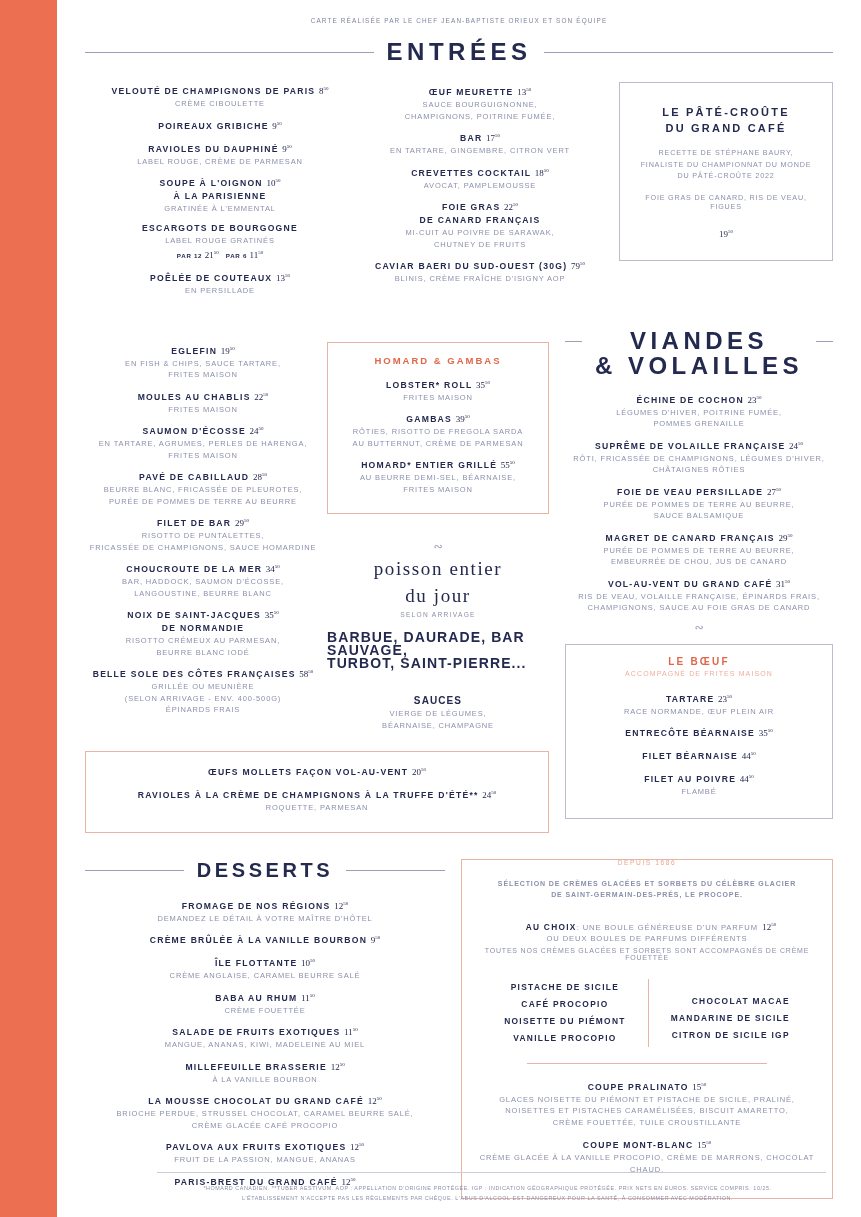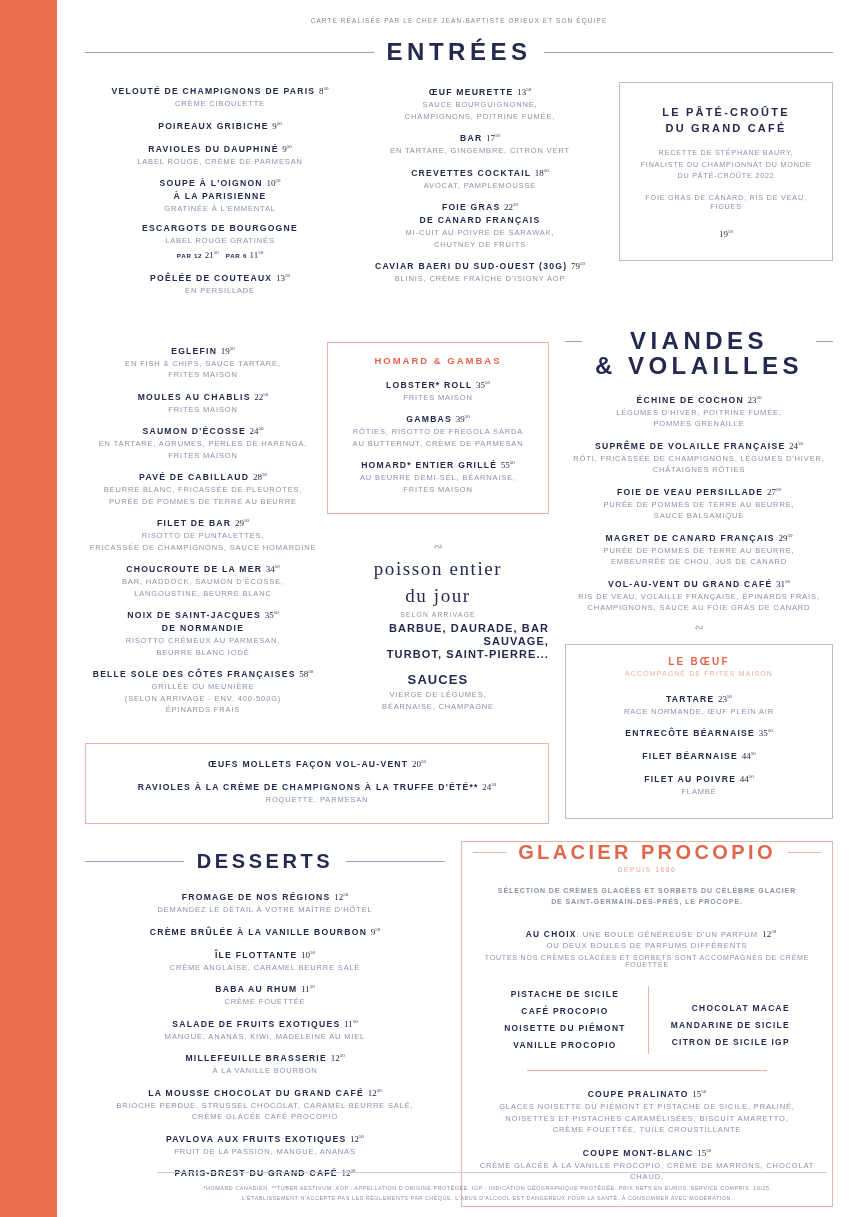--- a/index.html
+++ b/index.html
@@ -105,26 +105,26 @@
 
   .fish-title {
     font-family: "Liberation Serif", serif; font-size: 19px; color: #23294f;
     text-align: center; letter-spacing: 1.6px; line-height: 23px; margin-top: 4px;
   }
   .fish-sub {
     text-align: center; font-size: 6.6px; letter-spacing: 1.3px; color: #8b90ab;
     text-transform: uppercase; margin-top: 4px;
   }
   .fish-list {
-    text-align: right; font-size: 11px; font-weight: bold; letter-spacing: 1.1px;
-    color: #23294f; line-height: 13px; text-transform: uppercase; margin-top: 4px;
+    text-align: left; font-size: 14px; font-weight: bold; letter-spacing: 1.1px;
+    color: #23294f; line-height: 13px; text-transform: uppercase; margin-top: 13px;
   }
   .fish-sauce-h {
-    text-align: center; font-size: 13px; font-weight: bold; letter-spacing: 1.1px;
-    color: #23294f; text-transform: uppercase; margin-top: 11px;
+    text-align: center; font-size: 10px; font-weight: bold; letter-spacing: 1.1px;
+    color: #23294f; text-transform: uppercase; margin-top: 25px;
   }
 
   .boeuf-title {
     text-align: center; font-size: 10px; font-weight: bold; letter-spacing: 2.2px;
     color: #e0674a; text-transform: uppercase;
   }
   .boeuf-sub {
     text-align: center; font-size: 7px; letter-spacing: 1.1px; color: #eeaf9c;
     text-transform: uppercase; margin-top: 3px; margin-bottom: 13px;
   }
@@ -470,25 +470,20 @@
           <div class="item">
             <div class="dish-name">PARIS-BREST DU GRAND CAFÉ <span class="price">12<sup>50</sup></span></div>
           </div>
         </div>
     </div>
 
     <div class="bot-right">
       <div class="panel panel-orange glacier-box" style="padding:0 12px 16px;">
         <div class="vl l"></div>
         <div class="vl r"></div>
-        <div class="gh" style="margin-top:-9px;">
-          <div class="rule"></div>
-          <h2>GLACIER PROCOPIO</h2>
-          <div class="rule"></div>
-        </div>
         <div class="depuis">DEPUIS 1686</div>
         <div class="gl-intro" id="gl-intro">
             <div>SÉLECTION DE CRÈMES GLACÉES ET SORBETS DU CÉLÈBRE GLACIER</div>
             <div>DE SAINT-GERMAIN-DES-PRÉS, LE PROCOPE.</div>
           </div>
 
         <div class="gl-choix">
           <div id="gl-choix1"><span class="b">AU CHOIX</span><span class="n">: UNE BOULE GÉNÉREUSE D'UN PARFUM</span> <span class="price">12<sup>50</sup></span></div>
           <div class="n">OU DEUX BOULES DE PARFUMS DIFFÉRENTS</div>
         </div>

